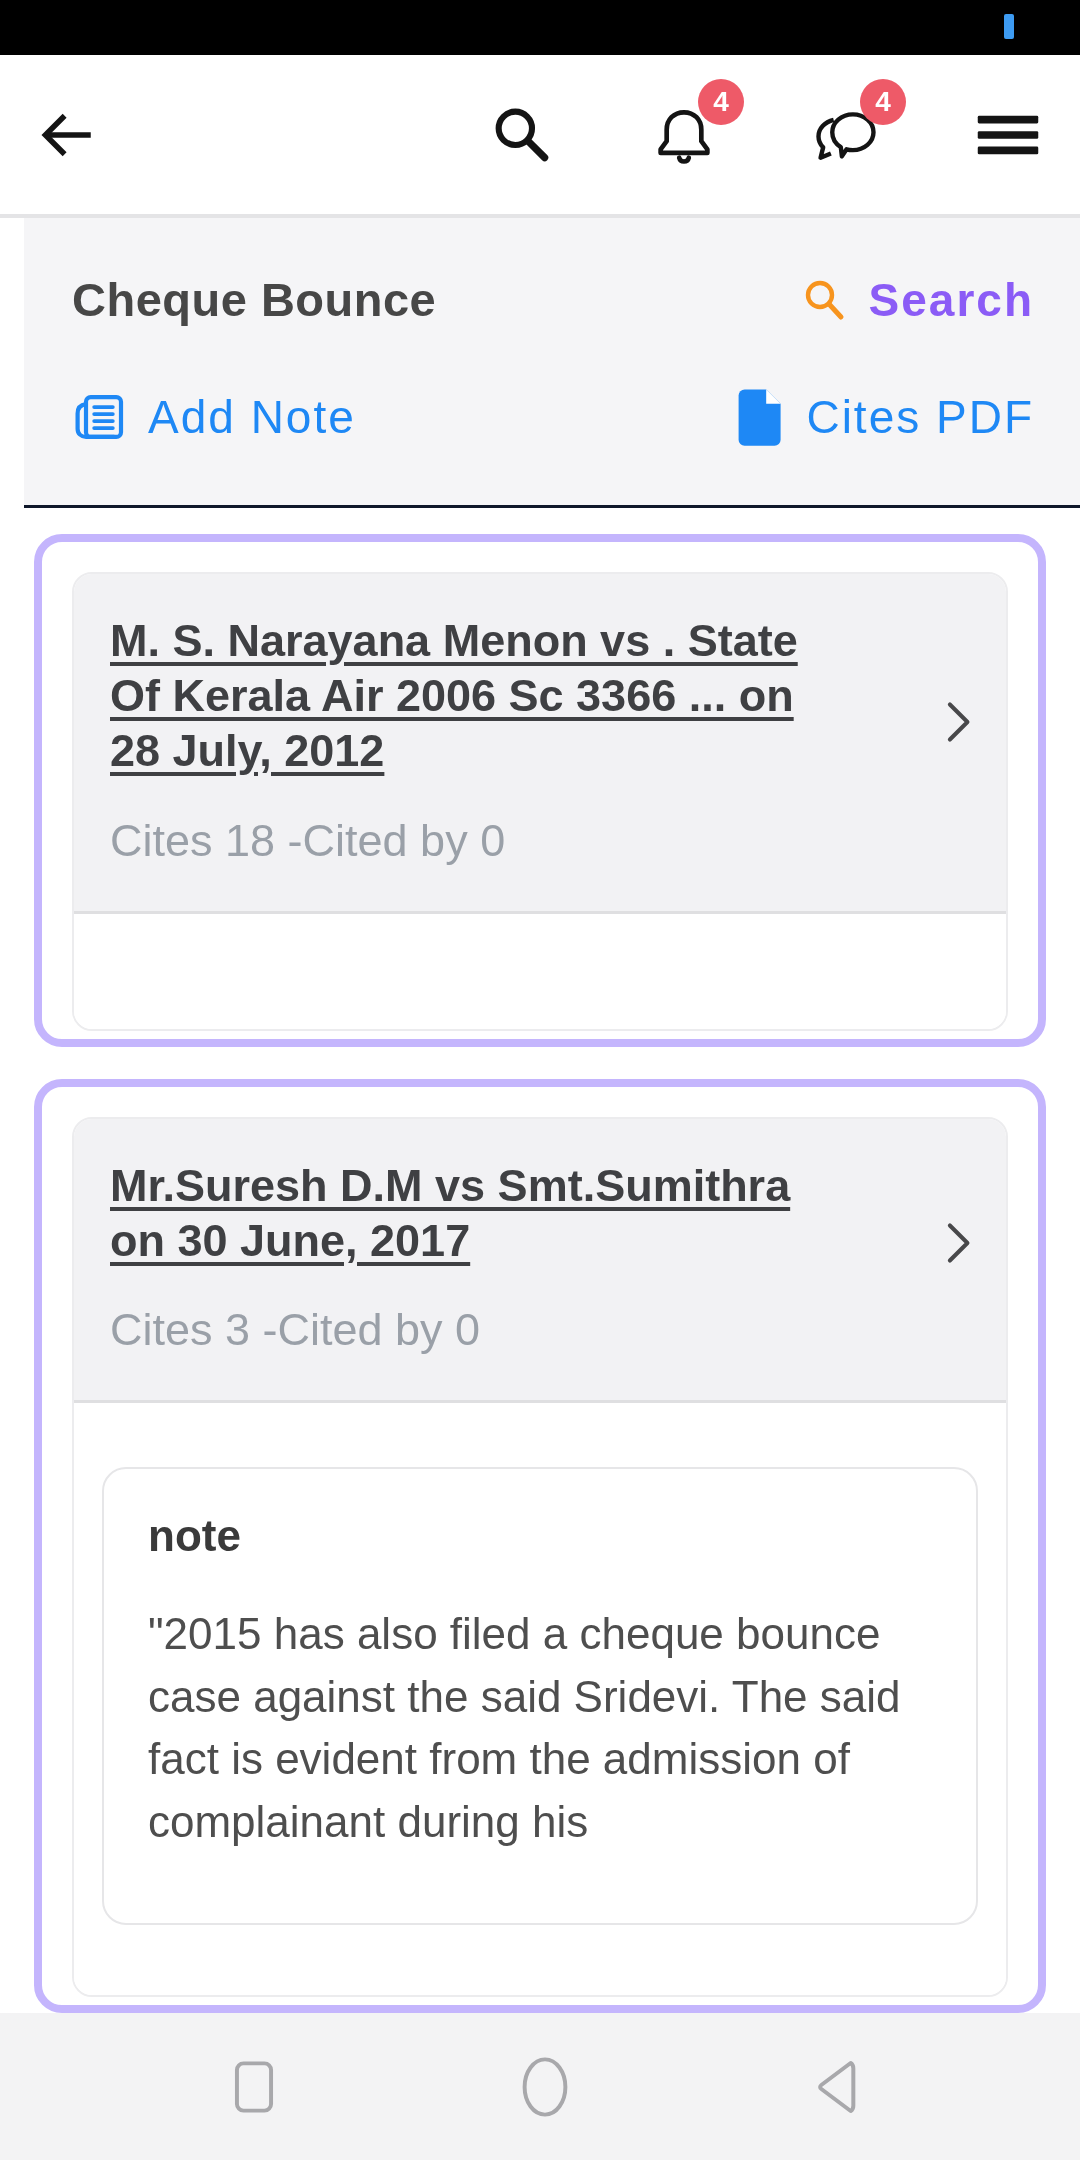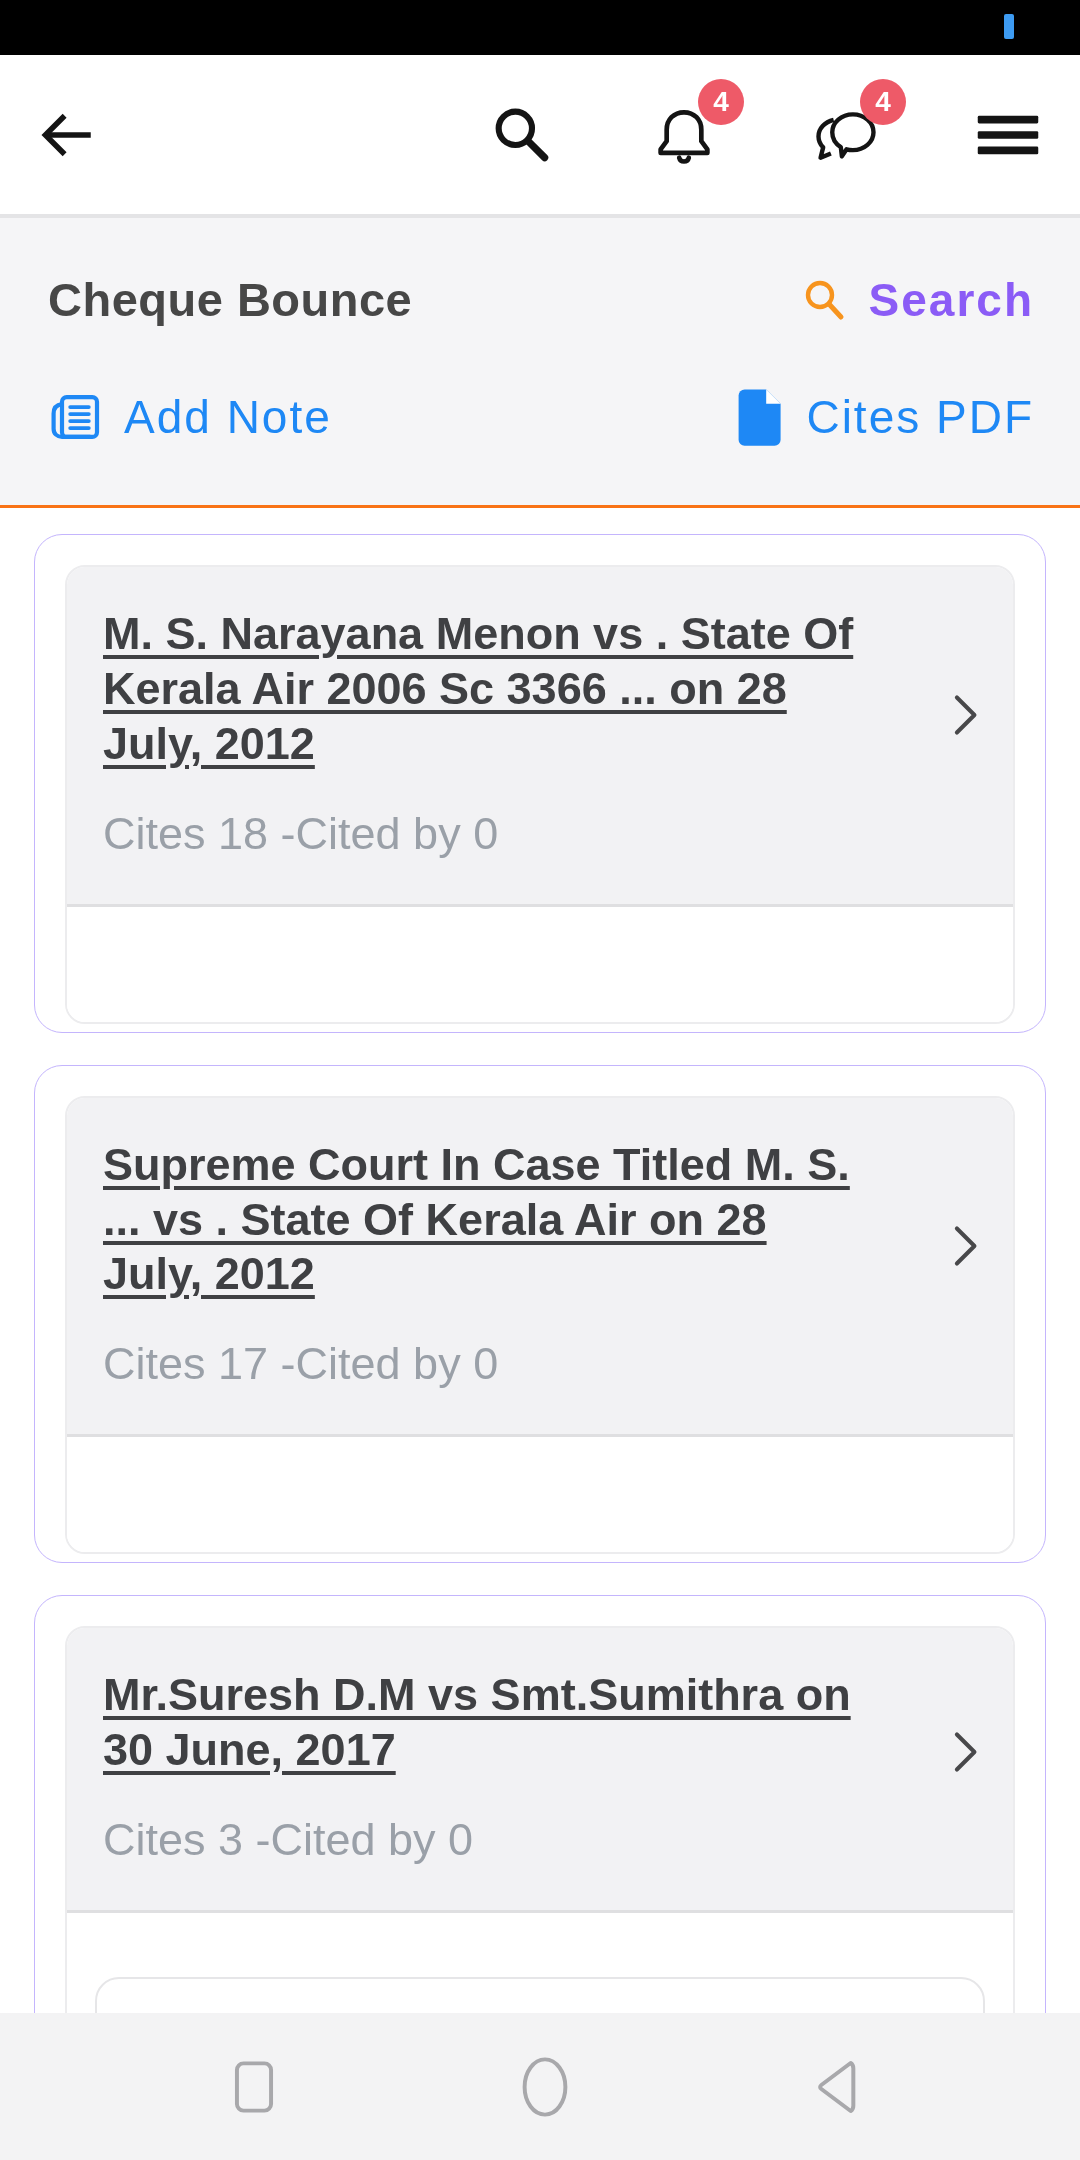--- a/index.html
+++ b/index.html
@@ -11,31 +11,31 @@
   .status-bar { height: 55px; background: #000; position: relative; }
   .carrier-indicator { position: absolute; right: 66px; top: 14px; width: 10px; height: 25px; background: #3D9BF2; border-radius: 2px; }
 
   
   .app-bar { height: 163px; background: #fff; display: flex; align-items: center; justify-content: space-between; padding: 0 36px 0 30px; border-bottom: 4px solid #E4E4E6; }
   .icon-btn { position: relative; width: 72px; height: 72px; display: flex; align-items: center; justify-content: center; background: none; border: none; cursor: pointer; }
   .actions { display: flex; align-items: center; gap: 90px; }
   .badge { position: absolute; top: -20px; right: -24px; min-width: 46px; height: 46px; border-radius: 50%; background: #EE5A68; color: #fff; font-size: 28px; font-weight: bold; display: flex; align-items: center; justify-content: center; line-height: 1; }
 
   
-  .topic-header { background: #F5F5F7; padding: 54px 46px 58px 48px; border-bottom: 3px solid #f97316; }
+  .topic-header { background: #F5F5F7; padding: 54px 46px 58px 48px; border-bottom: 3px solid #0f172a; margin-left: 24px; }
   .th-row { display: flex; justify-content: space-between; align-items: center; }
   .th-row + .th-row { margin-top: 60px; }
   .page-title { font-size: 47px; font-weight: bold; color: #474747; letter-spacing: 0.5px; }
   .link-btn { display: flex; align-items: center; gap: 20px; background: none; border: none; cursor: pointer; font-family: inherit; }
   .search-btn { color: #8b5cf6; font-size: 46px; letter-spacing: 2px; font-weight: bold; }
   .blue-btn { color: #1E88F5; font-size: 46px; letter-spacing: 2px; text-align: center; }
 
   
   .content { padding: 26px 34px 0; background: #fff; }
-  .case-card { border: 1px solid #c4b5fd; border-radius: 28px; background: #fff; padding: 30px 30px 8px; }
+  .case-card { border: 8px solid #c4b5fd; border-radius: 28px; background: #fff; padding: 30px 30px 8px; }
   .case-card + .case-card { margin-top: 32px; }
   .case-inner { border: 2px solid #ECECEE; border-radius: 20px; overflow: hidden; background: #fff; }
   .case-head { background: #F2F2F4; padding: 40px 150px 44px 36px; position: relative; }
   .case-title { display: inline-block; font-size: 45px; font-weight: bold; color: #3F4043; line-height: 1.22; text-decoration: underline; text-decoration-thickness: 3.5px; text-underline-offset: 6px; cursor: pointer; }
   .case-cites { margin-top: 36px; font-size: 45px; color: #9AA0A8; }
   .chevron { position: absolute; right: 26px; top: 44%; transform: translateY(-50%); cursor: pointer; }
   .case-body { border-top: 3px solid #DFDFE1; height: 118px; background: #fff; }
   .case-body.with-note { height: auto; padding: 64px 28px 70px; }
 
   .note-card { border: 2px solid #E6E6E8; border-radius: 24px; background: #fff; padding: 42px 44px 70px; }
@@ -151,34 +151,20 @@
           <span class="chevron">
             <svg width="44" height="54" viewBox="0 0 30 40" fill="none" stroke="#48484A" stroke-width="3" stroke-linecap="round" stroke-linejoin="round">
               <path d="M9 7 L22 20 L9 33"></path>
             </svg>
           </span>
         </div>
         <div class="case-body"></div>
       </div>
     </div>
 
-    <div class="case-card">
-      <div class="case-inner">
-        <div class="case-head">
-          <a class="case-title">Supreme Court In Case Titled M. S. ... vs . State Of Kerala Air on 28 July, 2012</a>
-          <div class="case-cites">Cites 17 -Cited by 0</div>
-          <span class="chevron">
-            <svg width="44" height="54" viewBox="0 0 30 40" fill="none" stroke="#48484A" stroke-width="3" stroke-linecap="round" stroke-linejoin="round">
-              <path d="M9 7 L22 20 L9 33"></path>
-            </svg>
-          </span>
-        </div>
-        <div class="case-body"></div>
-      </div>
-    </div>
 
     <div class="case-card">
       <div class="case-inner">
         <div class="case-head">
           <a class="case-title">Mr.Suresh D.M vs Smt.Sumithra on 30 June, 2017</a>
           <div class="case-cites">Cites 3 -Cited by 0</div>
           <span class="chevron">
             <svg width="44" height="54" viewBox="0 0 30 40" fill="none" stroke="#48484A" stroke-width="3" stroke-linecap="round" stroke-linejoin="round">
               <path d="M9 7 L22 20 L9 33"></path>
             </svg>

